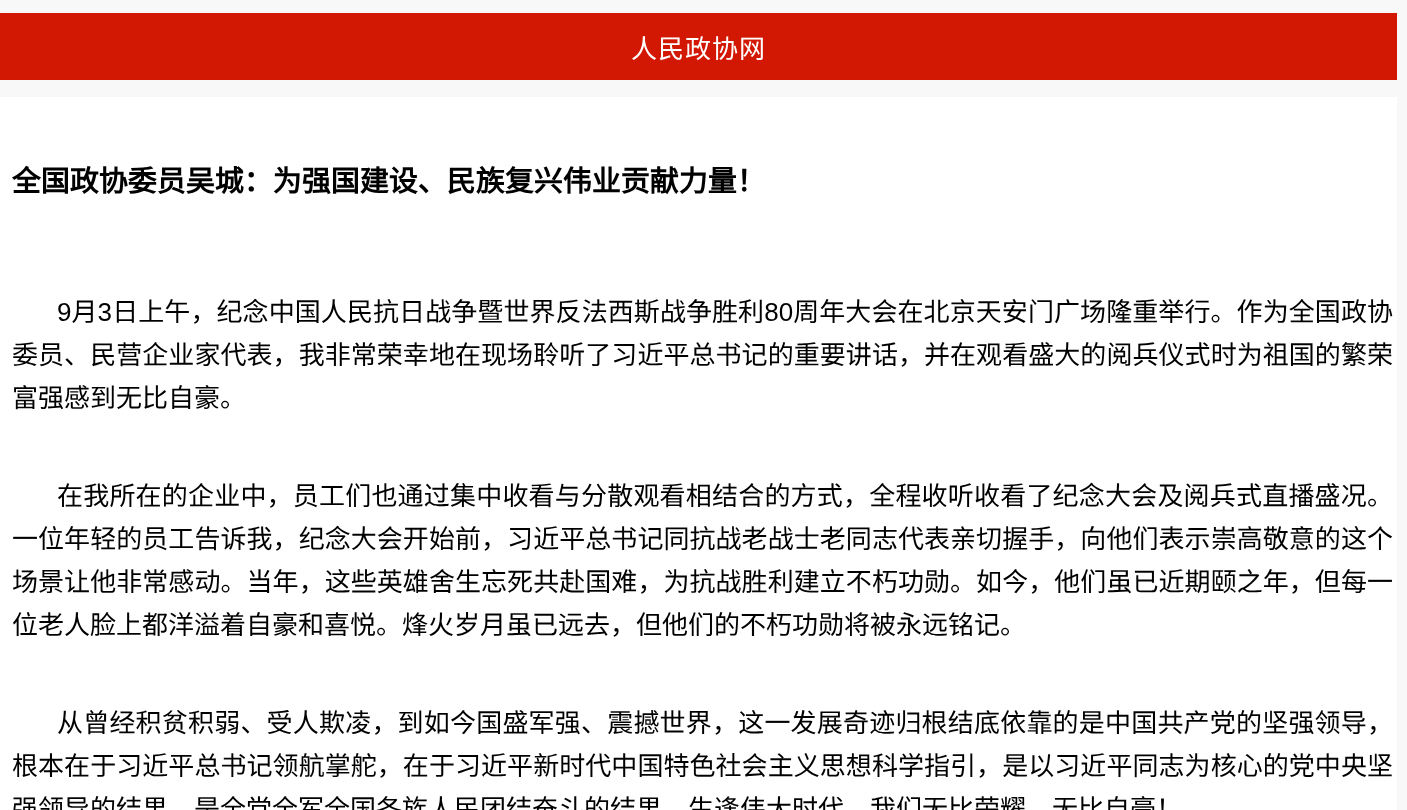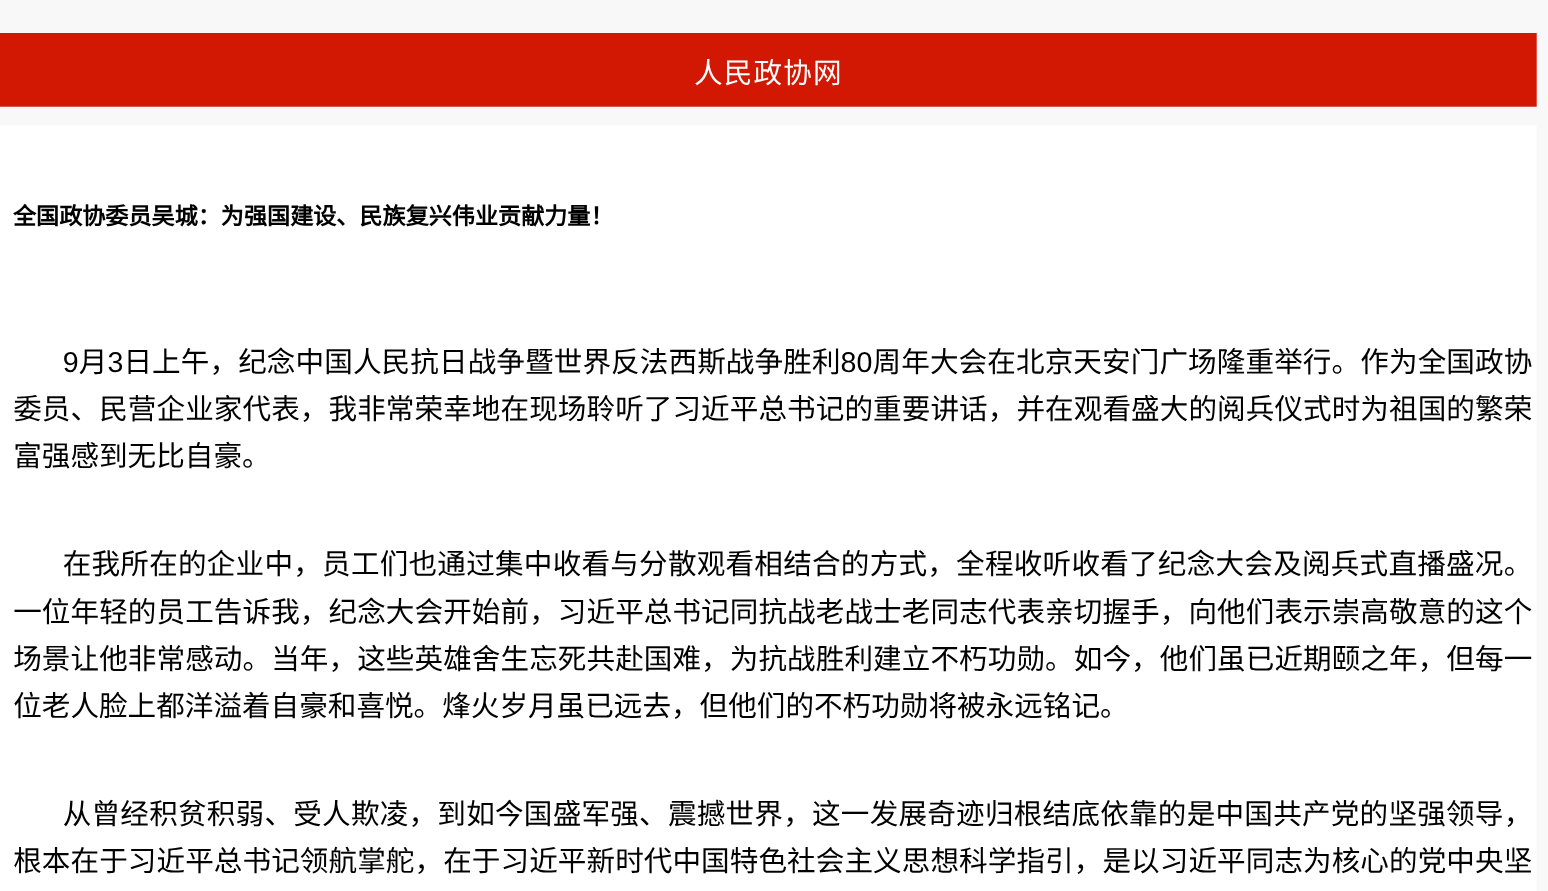--- a/index.html
+++ b/index.html
@@ -12,21 +12,21 @@
     width: 1407px;
     height: 810px;
     background: #f8f8f8;
     position: relative;
     overflow: hidden;
   }
   .page {
     width: 1397px; 
   }
   .site-header {
-    margin-top: 30px;
+    margin-top: 13px;
     height: 67px;
     background: #d21802;
     display: flex;
     align-items: center;
     justify-content: center;
   }
   .site-title {
     color: #ffffff;
     font-size: 26px;
     letter-spacing: 1px;
@@ -36,21 +36,21 @@
   .article {
     margin-top: 17px;
     background: #ffffff;
     height: 713px;
     box-sizing: border-box;
     padding: 0 4px 0 12px;
     overflow: hidden;
   }
   .article-title {
     margin: 65px 0 91px 0;
-    font-size: 21px;
+    font-size: 29px;
     line-height: 38px;
     font-weight: bold;
     color: #000000;
   }
   .article-paragraph {
     margin: 0 0 55px 0;
     font-size: 26px;
     line-height: 43px;
     color: #000000;
     text-align: justify;

